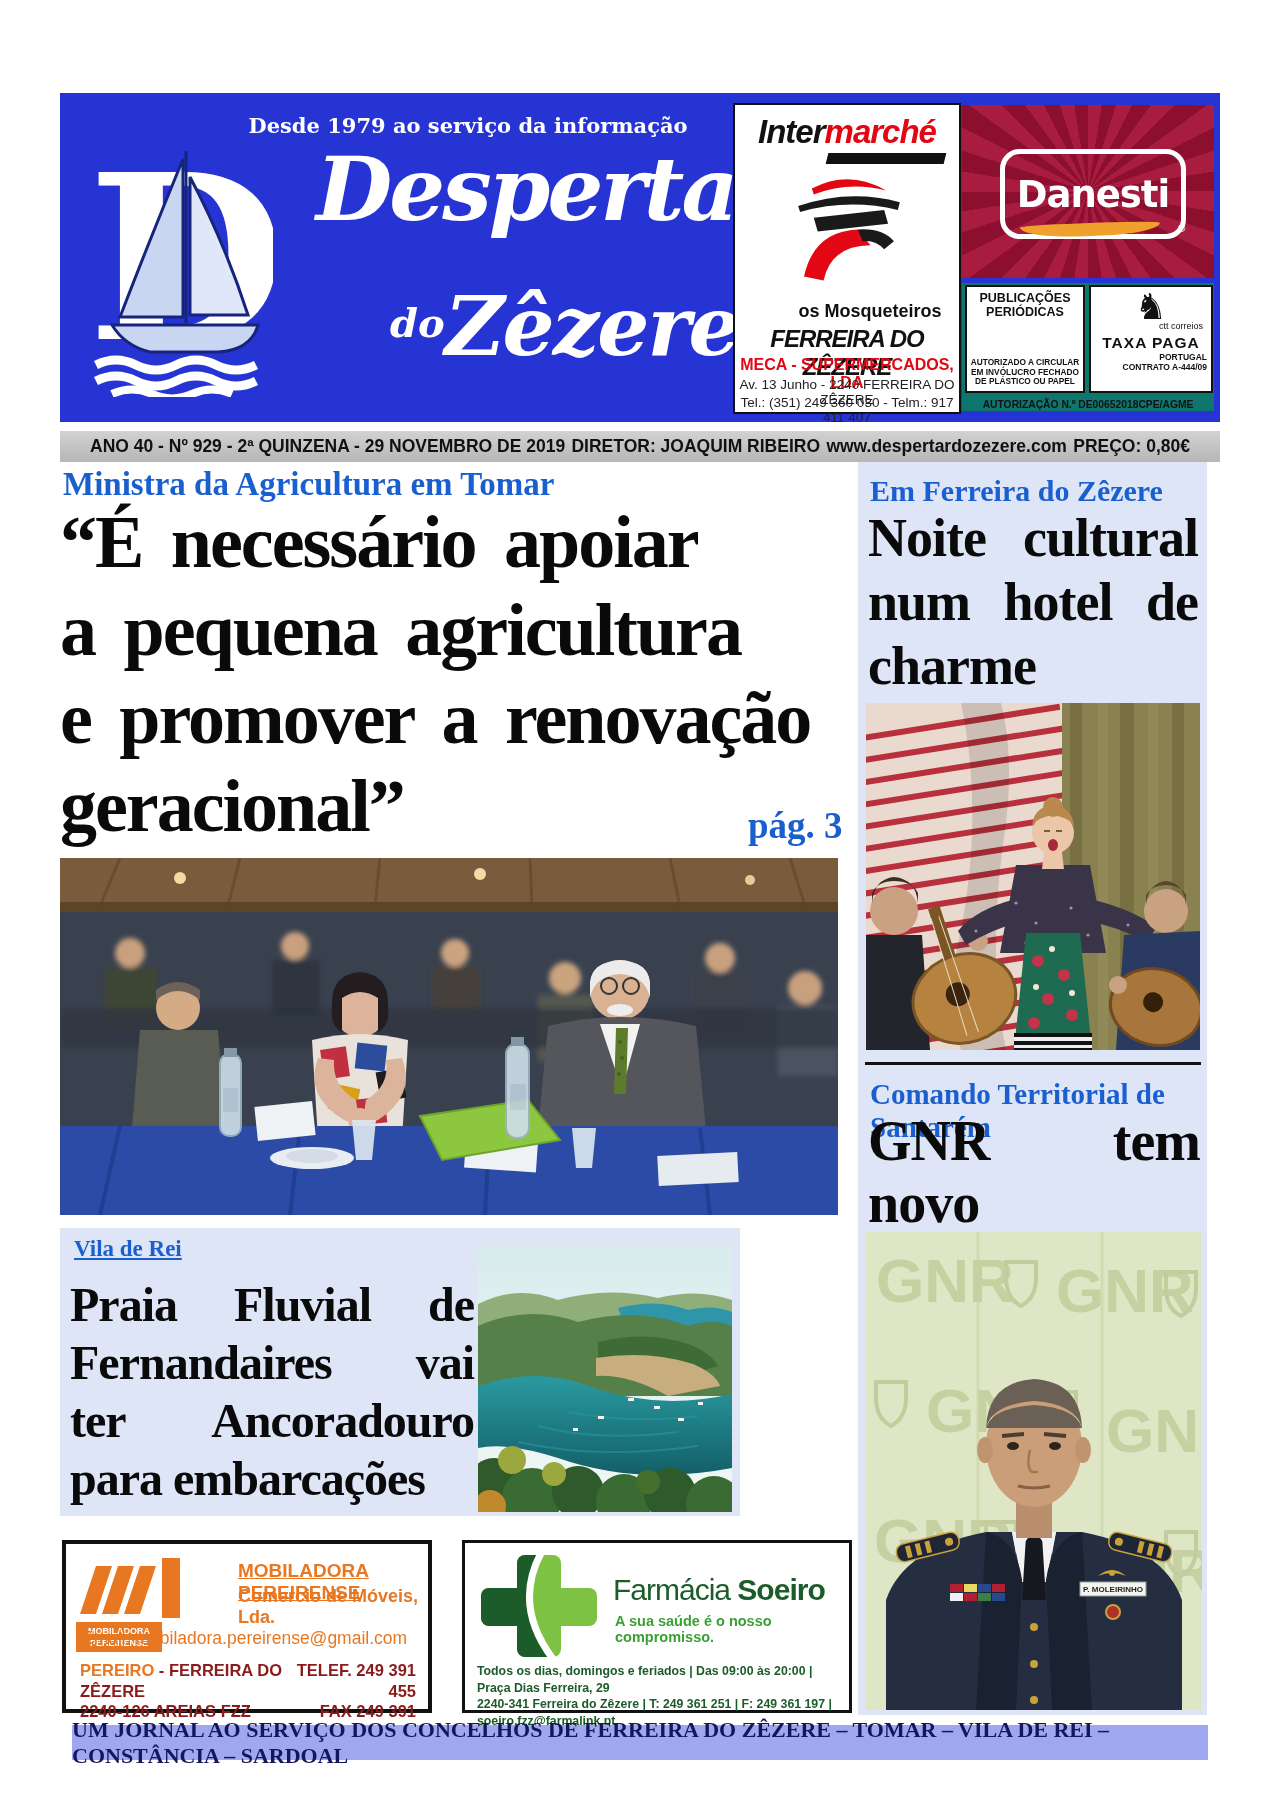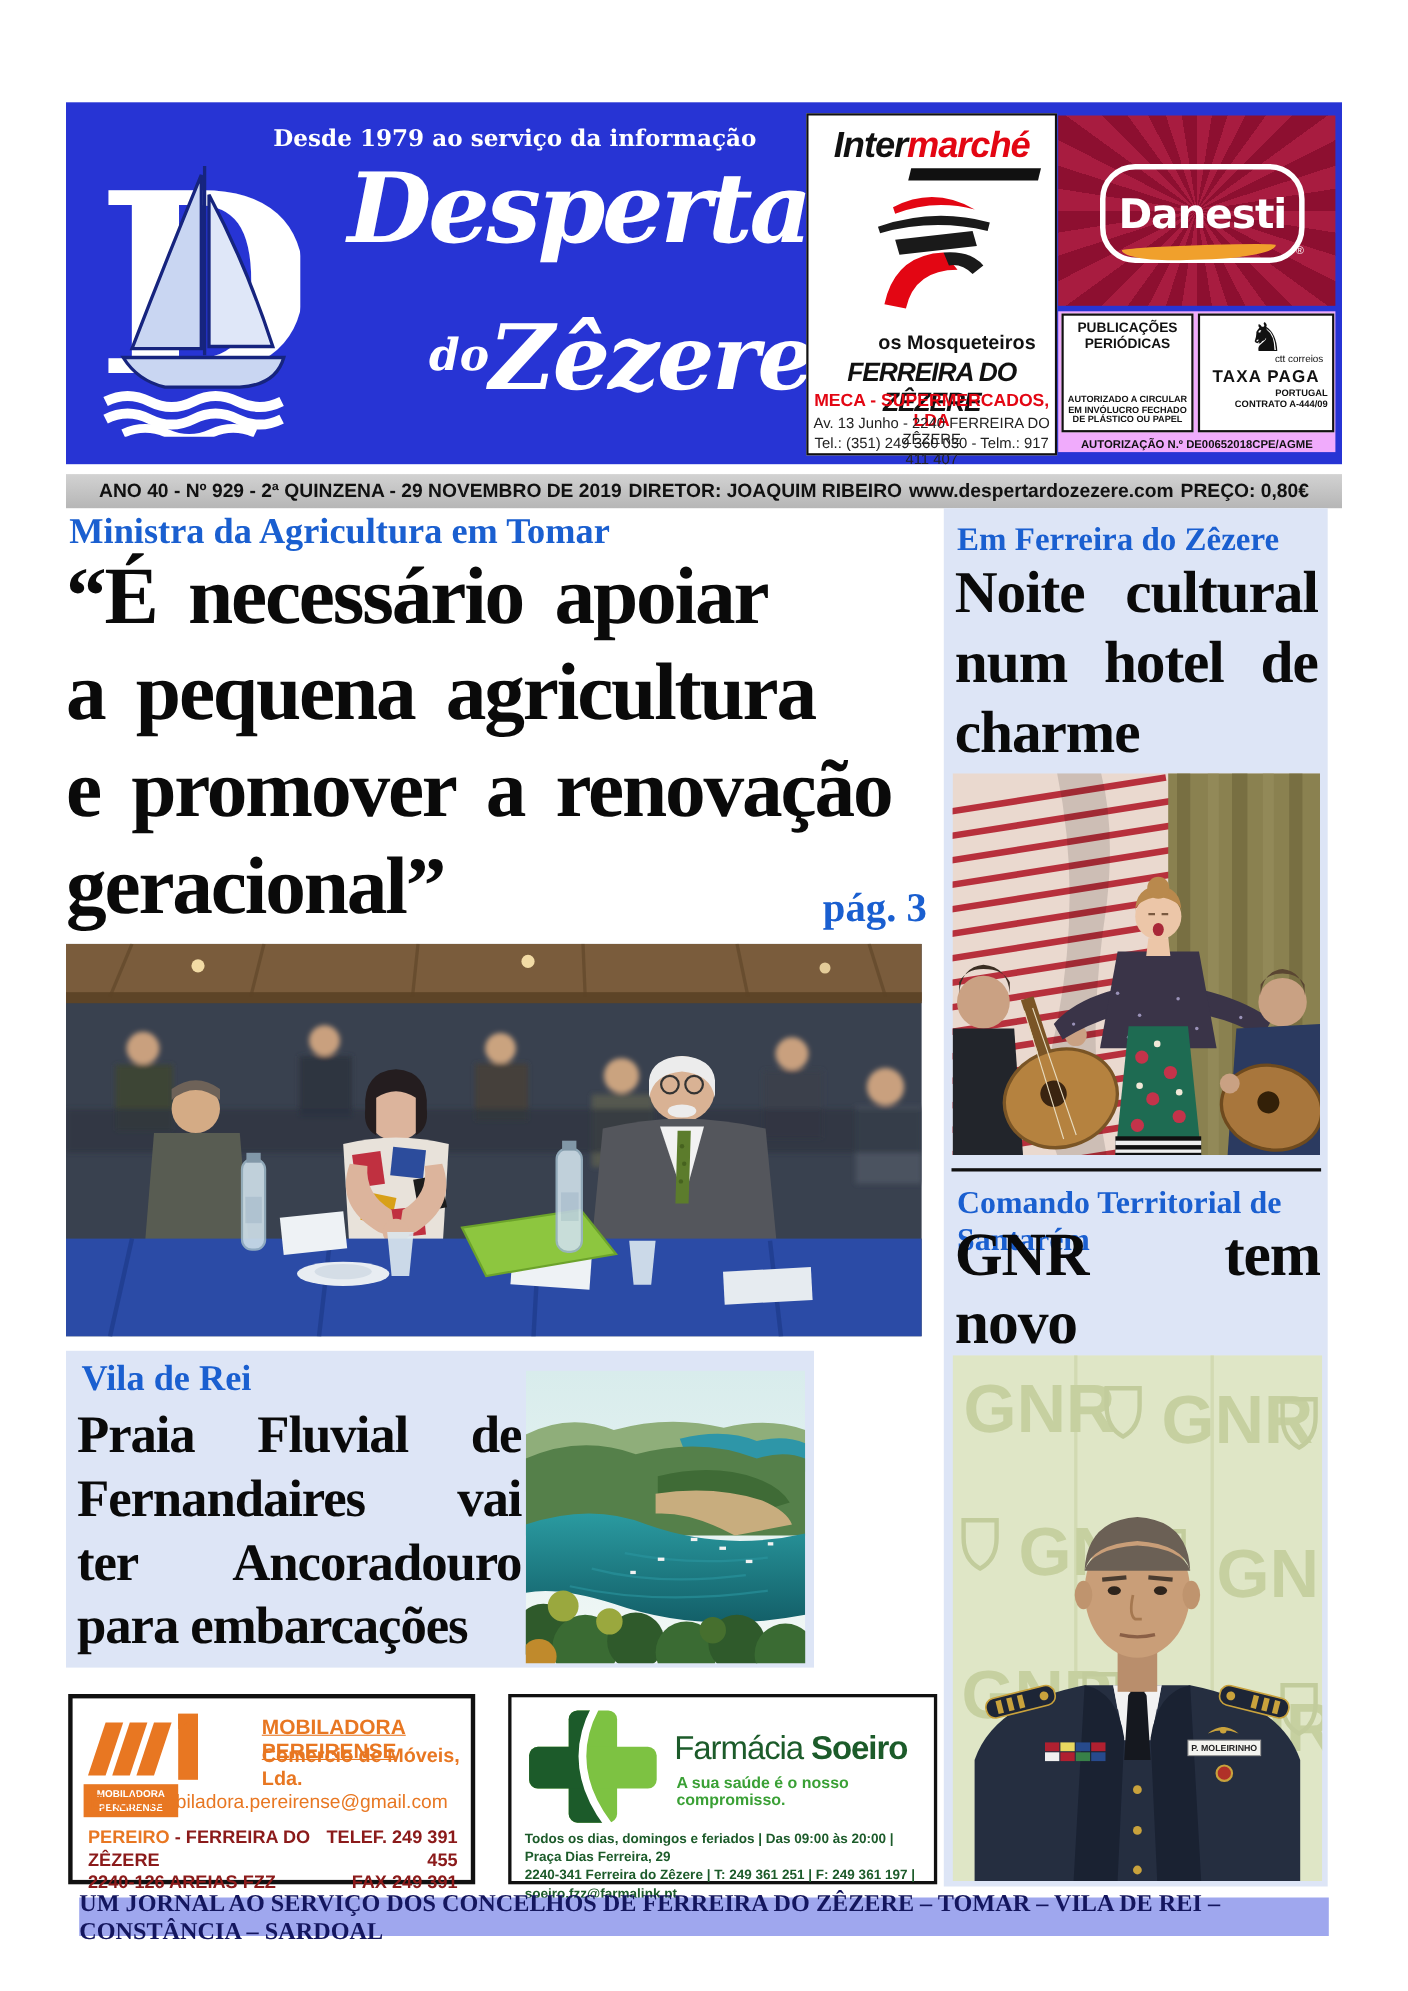--- a/index.html
+++ b/index.html
@@ -26,29 +26,29 @@
   .im-slogan{left:55px;top:196px;width:160px;text-align:center;font-weight:bold;font-size:18px;color:#111;}
   .im-town{left:0;top:220px;width:100%;text-align:center;font-weight:bold;font-style:italic;
            font-size:24px;letter-spacing:-1px;color:#111;}
   .im-company{left:0;top:251px;width:100%;text-align:center;font-weight:bold;font-size:16px;color:#e30613;}
   .im-addr{left:0;top:272px;width:100%;text-align:center;font-size:13.5px;color:#222;}
   .im-phone{left:0;top:290px;width:100%;text-align:center;font-size:13.5px;color:#222;}
 
   
   .dan-box{left:902px;top:12px;width:252px;height:173px;
     background:repeating-conic-gradient(from 0deg at 50% 50%, #a81c40 0deg 9deg, #8d0f30 9deg 18deg);}
-  .dan-panel{left:38px;top:44px;width:176px;height:80px;border:5px solid #fff;border-radius:32px;
+  .dan-panel{left:38px;top:44px;width:176px;height:80px;border:5px solid #fff;border-radius:20px;
              display:flex;align-items:center;justify-content:center;}
   .dan-text{color:#fff;font-family:"DejaVu Sans",sans-serif;font-weight:bold;font-size:37px;letter-spacing:-1px;}
   .dan-swoosh{left:58px;top:118px;width:140px;height:13px;background:#f0a02c;
               border-radius:50% 50% 50% 50% / 20% 20% 100% 100%;transform:rotate(-2deg);}
   .dan-reg{left:216px;top:118px;color:#fff;font-size:10px;}
 
   
-  .postal{left:902px;top:190px;width:252px;height:128px;background:#f0abfc;}
+  .postal{left:902px;top:190px;width:252px;height:128px;background:#0f766e;}
   .pbox{border:2px solid #111;background:#fff;}
   .pbox1{left:3px;top:2px;width:116px;height:104px;}
   .pbox2{left:127px;top:2px;width:120px;height:104px;}
   .pub-title{margin-top:5px;text-align:center;font-weight:bold;font-size:12.5px;line-height:1.1;color:#111;}
   .pub-note{position:absolute;bottom:4px;left:2px;right:2px;text-align:center;font-weight:bold;
             font-size:8.3px;line-height:1.15;color:#111;}
   .ctt-row{text-align:center;line-height:1;margin-top:2px;}
   .ctt-horse{font-size:36px;color:#111;line-height:1;}
   .ctt-name{text-align:right;padding-right:8px;font-size:9px;color:#111;margin-top:-4px;}
   .taxa{text-align:center;font-weight:bold;font-size:15.5px;color:#111;margin-top:3px;letter-spacing:1px;}
@@ -76,21 +76,21 @@
   .rc-kicker1{left:12px;top:12px;font-size:30px;}
   .rc-head1{left:10px;top:44px;width:330px;color:#0a0a0a;font-family:"Liberation Serif",serif;
             font-weight:bold;font-size:54px;line-height:64px;letter-spacing:-1px;}
   .jl{text-align:justify;text-align-last:justify;}
   .divider{left:7px;top:600px;width:336px;height:3px;background:#111;}
   .rc-kicker2{left:12px;top:616px;font-size:29px;}
   .rc-head2{left:10px;top:648px;width:332px;color:#0a0a0a;font-family:"Liberation Serif",serif;
             font-weight:bold;font-size:56px;line-height:62px;letter-spacing:-1px;}
 
   .vilabox{left:60px;top:1228px;width:680px;height:288px;}
-  .vila-kicker{left:14px;top:8px;font-size:33px;}
+  .vila-kicker{left:14px;top:8px;font-size:23px;text-decoration:underline;}
   .vila-head{left:10px;top:48px;width:404px;color:#0a0a0a;font-family:"Liberation Serif",serif;
              font-weight:bold;font-size:48px;line-height:58px;letter-spacing:-1px;}
 
   
   .mob-box{left:62px;top:1540px;width:370px;height:173px;background:#fff;border:4px solid #111;box-sizing:border-box;}
   .mob-name{left:172px;top:16px;font-weight:bold;font-size:19px;color:#e87722;text-decoration:underline;}
   .mob-sub{left:172px;top:42px;font-weight:bold;font-size:18px;color:#e87722;}
   .mob-email{left:16px;top:84px;font-size:17.5px;color:#e87722;}
   .mob-row{left:14px;top:116px;width:336px;display:flex;justify-content:space-between;
            font-weight:bold;font-size:16.5px;color:#8b1a1a;line-height:1.25;}

